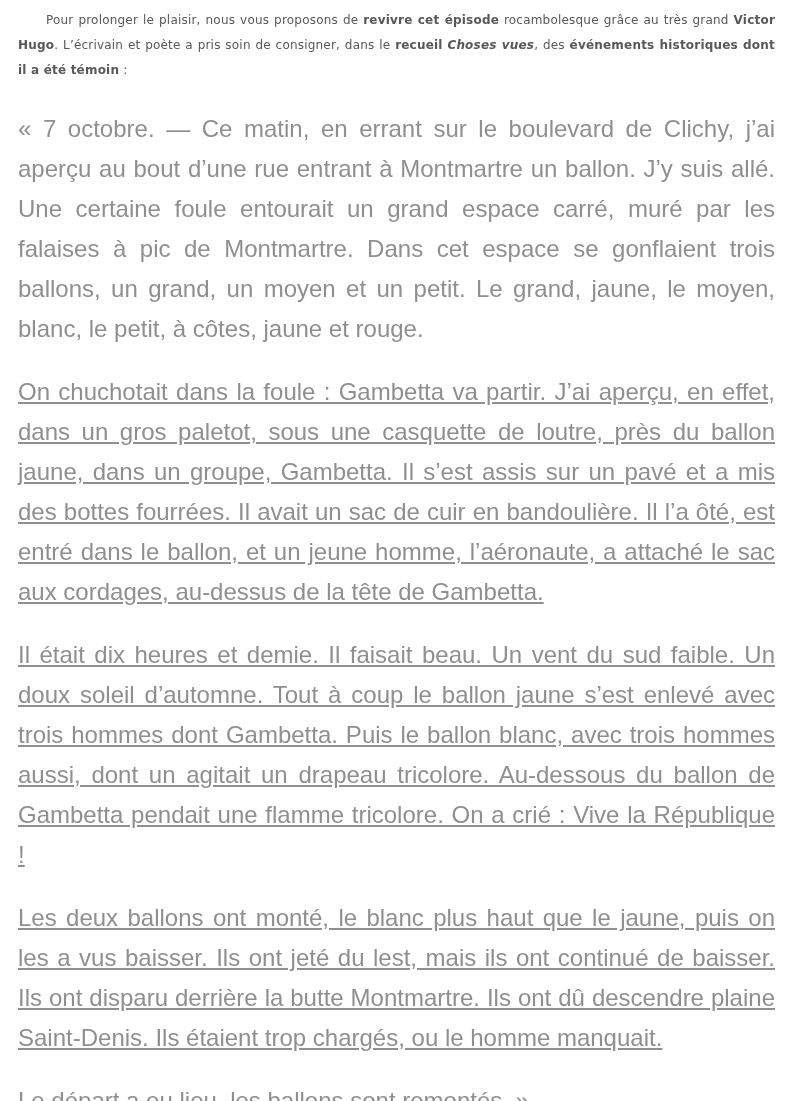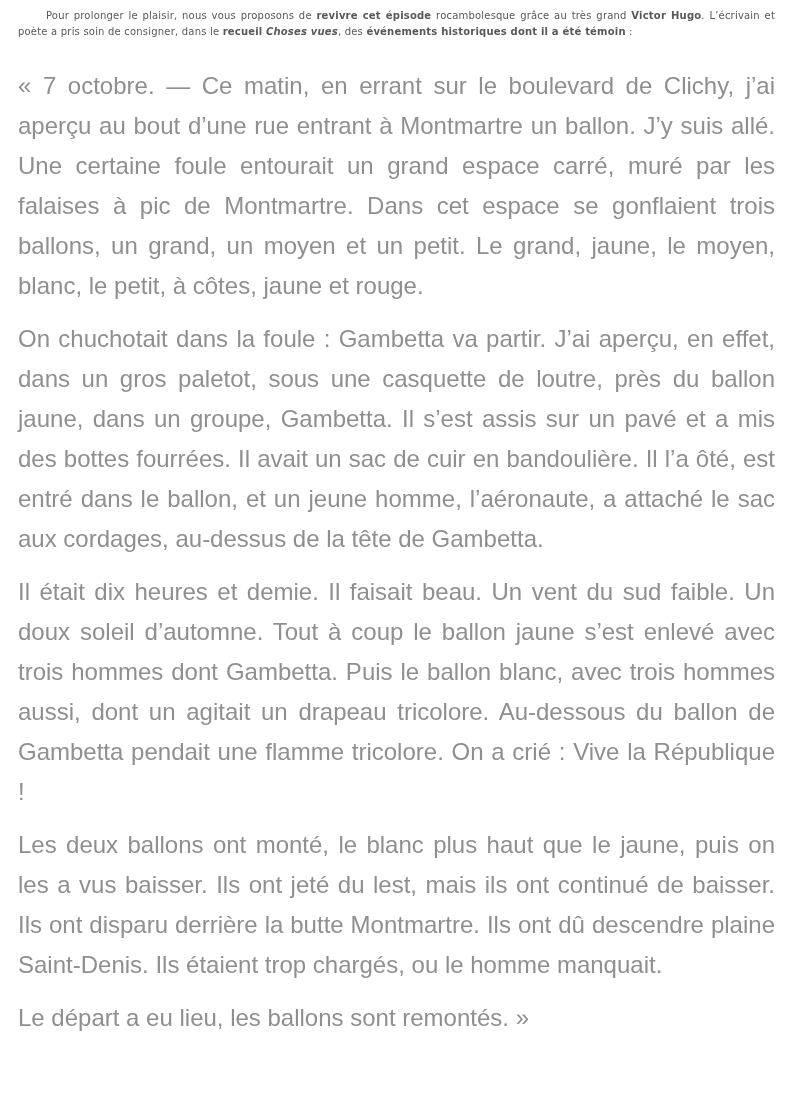--- a/index.html
+++ b/index.html
@@ -15,40 +15,41 @@
     width: 793px;
     min-height: 1101px;
     margin: 0 auto;
     overflow-x: hidden;
   }
   .article {
     padding: 8px 18px 20px 18px;
   }
   .intro {
     font-family: "DejaVu Sans", sans-serif;
-    font-size: 10px;
-    line-height: 16px;
+    font-size: 12px;
+    line-height: 25px;
     color: var(--intro-color);
     text-align: justify;
     text-indent: 28px;
     letter-spacing: 0.2px;
   }
   .intro .run-bold { font-weight: bold; }
   .intro .run-italic { font-style: italic; }
   .quote-block {
     margin-top: 26px;
     font-family: "Liberation Sans", sans-serif;
     font-weight: 300;
     font-size: 24px;
     line-height: 40px;
     color: var(--quote-color);
     text-align: justify;
   }
   .quote-block p + p {
-    margin-top: 13px;
+    margin-top: 23px;
+    text-decoration: underline;
   }
 </style>
 </head>
 <body>
 
 <main class="article">
 
   <p class="intro"><span>Pour prolonger le plaisir, nous vous proposons de </span><span class="run-bold">revivre cet épisode</span><span> rocambolesque grâce au très grand </span><span class="run-bold">Victor Hugo</span><span>. L’écrivain et poète a pris soin de consigner, dans le </span><span class="run-bold">recueil</span><span> </span><span class="run-bold run-italic">Choses vues</span><span>, des </span><span class="run-bold">événements historiques dont il a été témoin</span><span> :</span></p>
 
   <blockquote class="quote-block">

